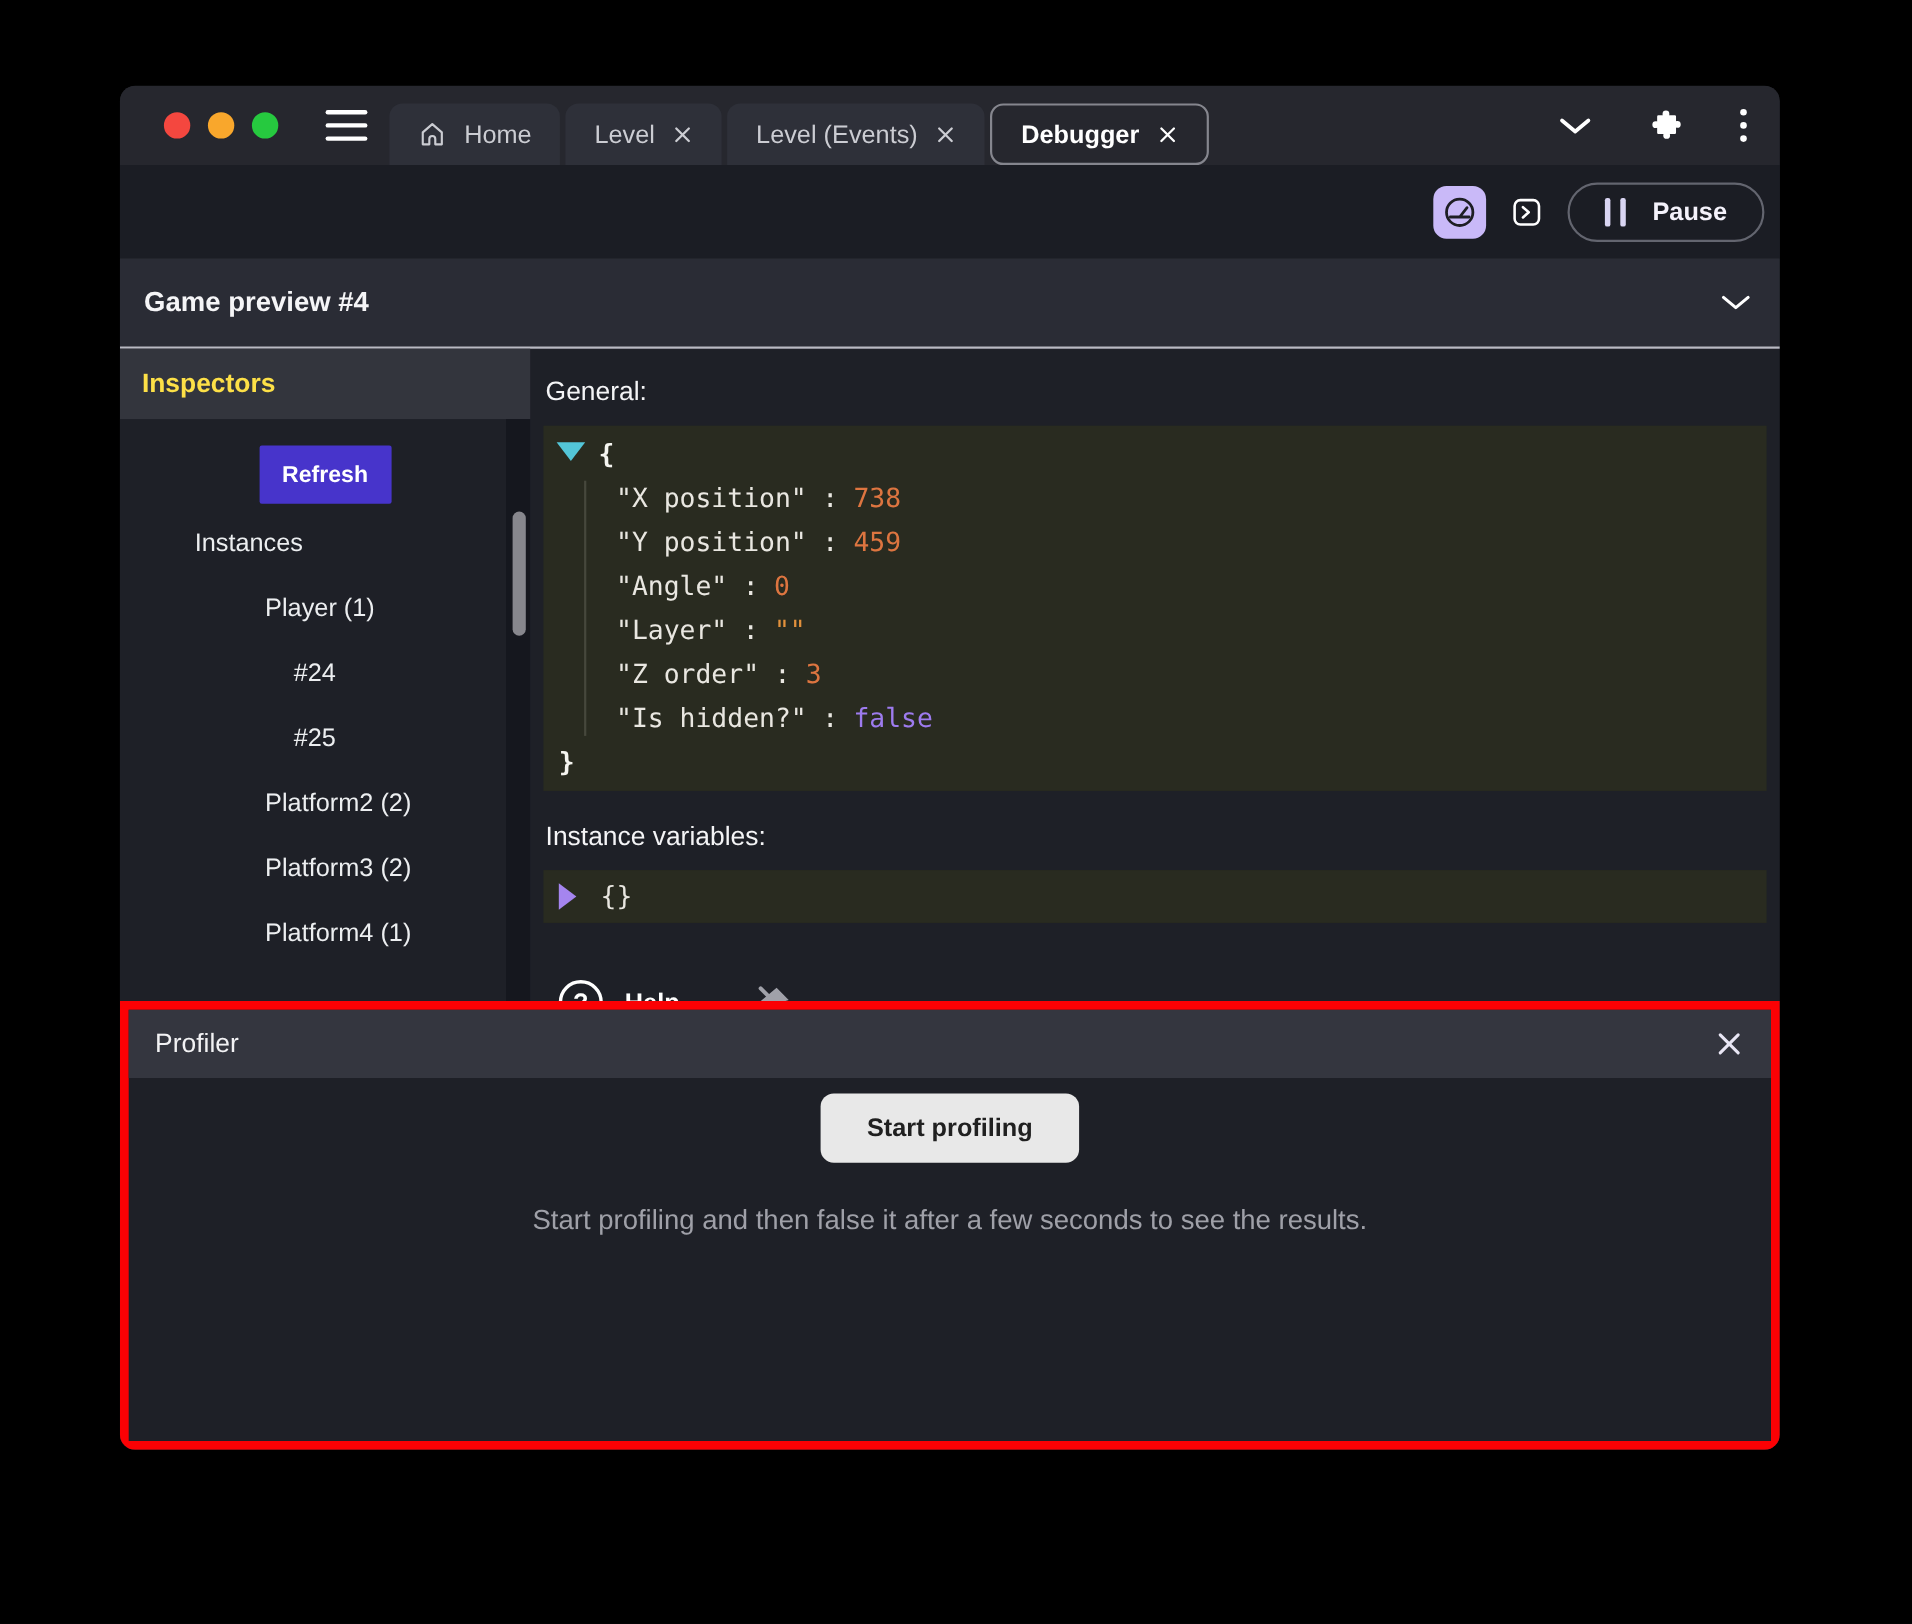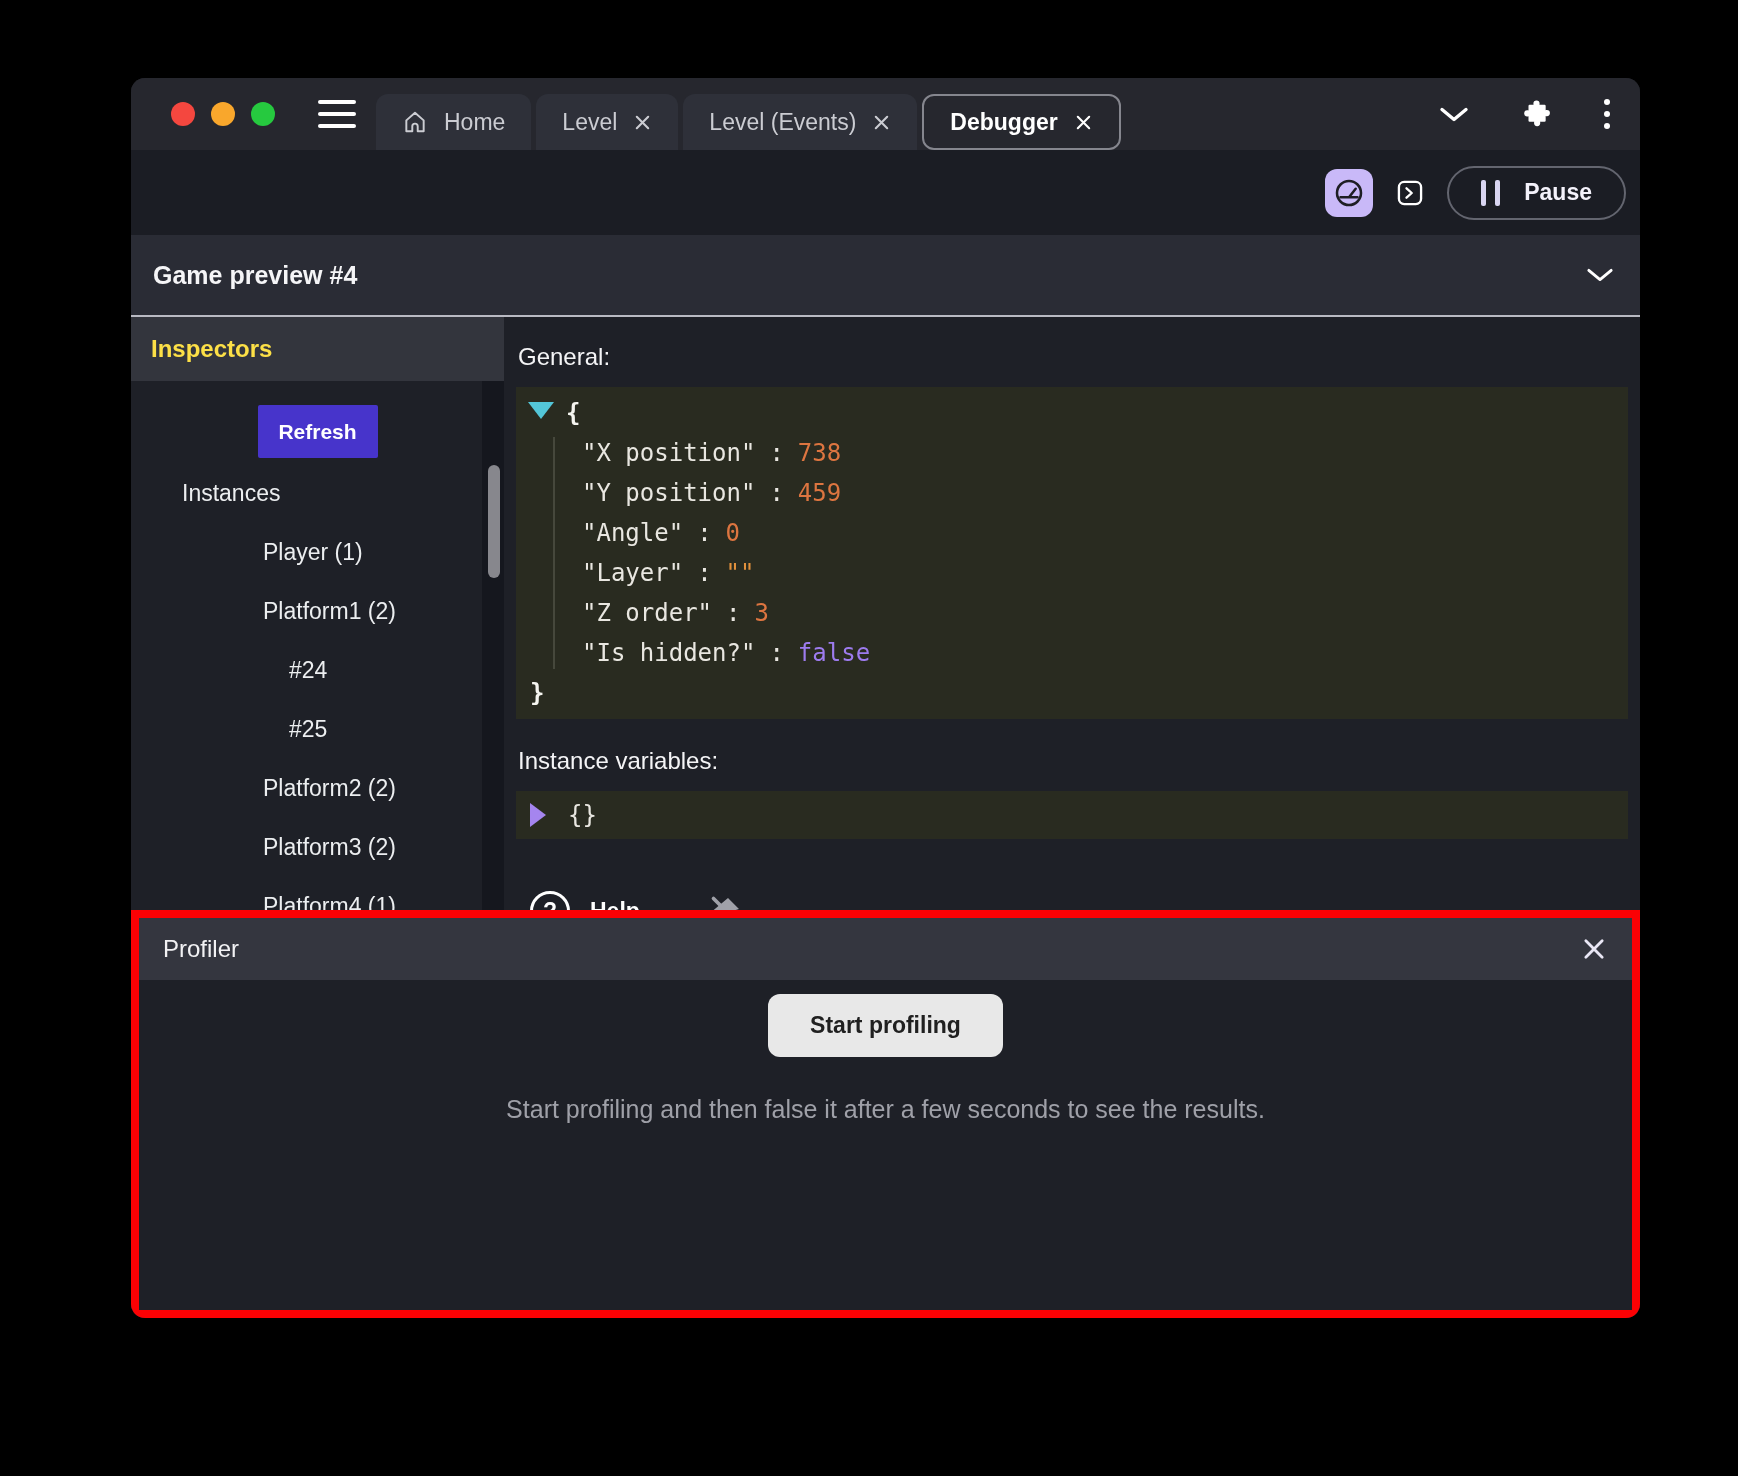--- a/index.html
+++ b/index.html
@@ -1,21 +1,21 @@
 <!DOCTYPE html>
 <html><head>
 <meta charset="utf-8">
 <style>
   * { margin:0; padding:0; box-sizing:border-box; }
   html,body { width:1738px; height:1476px; background:#000; overflow:hidden;
     font-family:"Liberation Sans","DejaVu Sans",sans-serif; }
   .stage { position:relative; width:1738px; height:1476px; background:#000; }
 
   
-  .window { position:absolute; left:131px; top:78px; width:1509px; height:1240px;
+  .window { position:absolute; left:109px; top:78px; width:1509px; height:1240px;
     background:#1e2027; border-radius:14px; overflow:hidden;
     box-shadow:0 26px 70px rgba(0,0,0,.85); }
 
   
   .titlebar { height:72px; background:#26272e; display:flex; align-items:flex-end; position:relative; }
   .traffic { position:absolute; left:40px; top:24px; display:flex; gap:16px; }
   .tl { width:24px; height:24px; border-radius:50%; display:block; }
   .tl.red { background:#f4473f; } .tl.yellow { background:#f9a72c; } .tl.green { background:#26c93f; }
   .hamburger { position:absolute; left:187px; top:22px; width:38px; height:28px;
     display:flex; flex-direction:column; justify-content:space-between; cursor:pointer; }
@@ -59,21 +59,21 @@
     padding-left:20px; color:#fde047; font-size:24px; font-weight:600; }
   .sidebar-body { position:relative; flex:1; overflow:hidden; padding-top:24px; }
   .scroll-gutter { position:absolute; right:0; top:0; bottom:0; width:22px; background:#15171e; }
   .scroll-thumb { position:absolute; right:4px; top:84px; width:12px; height:113px;
     background:#87878d; border-radius:6px; cursor:grab; }
   .refresh { display:block; margin:0 auto 6px auto; width:120px; height:53px;
     background:#4734cb; border:none; border-radius:2px; color:#fff;
     font-size:21px; font-weight:bold; cursor:pointer; }
   .tree-item { height:59px; display:flex; align-items:center; color:#eceef0;
     font-size:23px; cursor:pointer; }
-  .tree-item.lvl1 { padding-left:51px; }
+  .tree-item.lvl1 { padding-left:68px; }
   .tree-item.lvl2 { padding-left:132px; }
   .tree-item.lvl3 { padding-left:158px; }
 
   .detail { flex:1; padding:26px 12px 0 12px; }
   .section-label { color:#f4f4f6; font-size:24px; margin:0 0 16px 2px; }
   .json-box { background:#292b20; font-family:"DejaVu Sans Mono",monospace;
     font-size:24px; color:#e9e7e1; padding:6px 0; position:relative; }
   .json-row { height:40px; display:flex; align-items:center; }
   .json-row .brace { color:#f5f5f0; font-weight:bold; }
   .tri { width:0; height:0; display:inline-block; cursor:pointer; }
@@ -212,23 +212,20 @@
           <span>Inspectors</span>
         </div>
         <div class="sidebar-body">
           <button class="refresh">Refresh</button>
           <div class="tree-item lvl1">
             <span>Instances</span>
           </div>
           <div class="tree-item lvl2">
             <span>Player (1)</span>
           </div>
-          <div class="tree-item lvl2">
-            <span>Platform1 (2)</span>
-          </div>
           <div class="tree-item lvl3">
             <span>#24</span>
           </div>
           <div class="tree-item lvl3">
             <span>#25</span>
           </div>
           <div class="tree-item lvl2">
             <span>Platform2 (2)</span>
           </div>
           <div class="tree-item lvl2">

